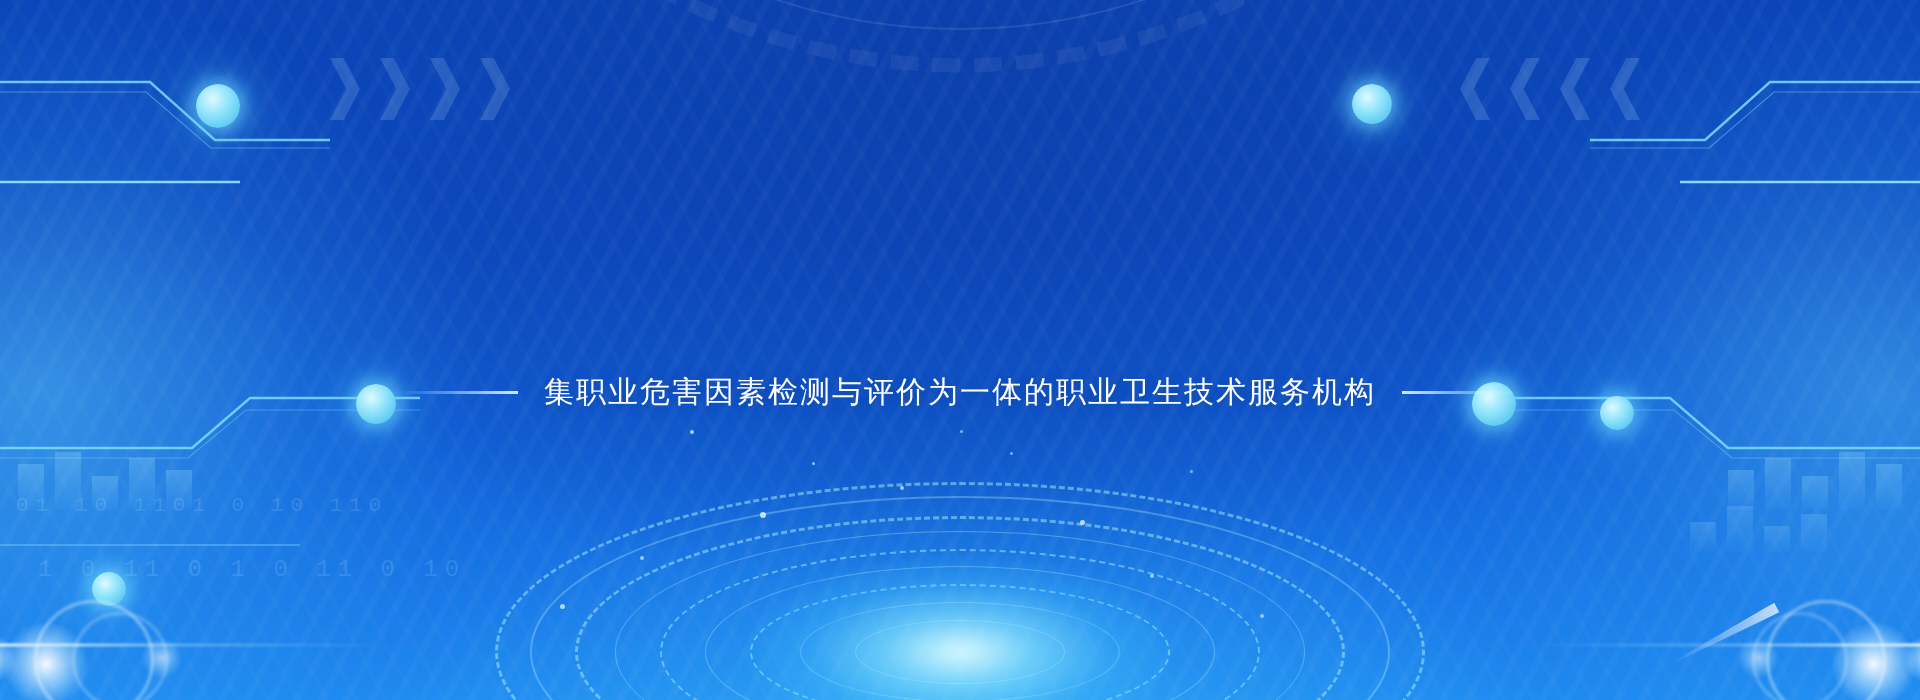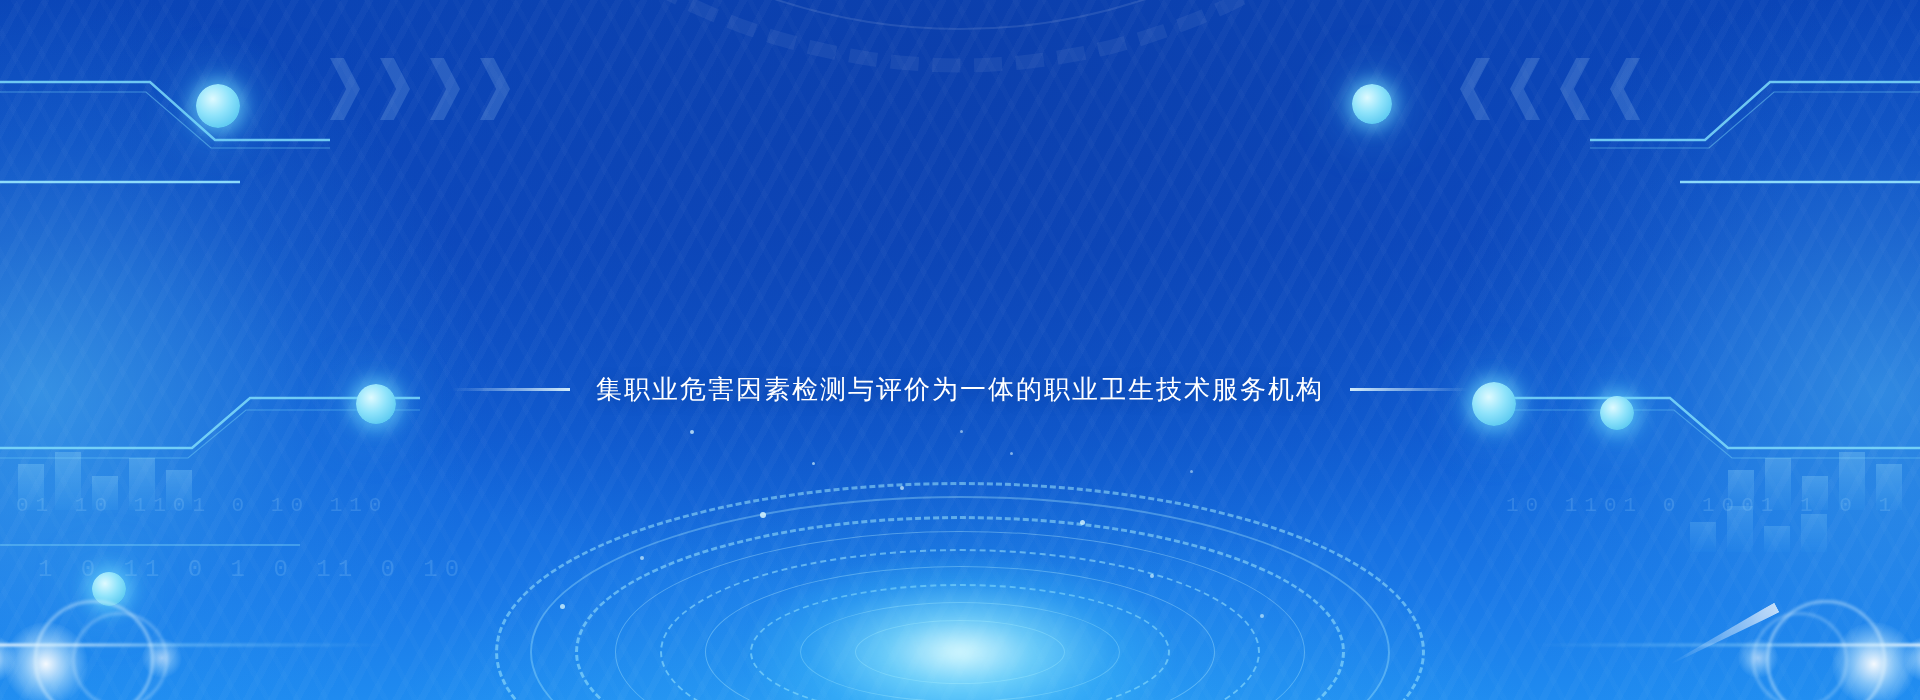--- a/index.html
+++ b/index.html
@@ -138,21 +138,21 @@
   }
 
   .subtitle-row{
     position:absolute;left:0;right:0;top:372px;
     display:flex;align-items:center;justify-content:center;gap:26px;
   }
   .rule{height:3px;width:118px;}
   .rule.l{background:linear-gradient(90deg,rgba(200,240,255,0),rgba(225,248,255,.92));}
   .rule.r{background:linear-gradient(90deg,rgba(225,248,255,.92),rgba(200,240,255,0));}
   .subtitle{
-    color:#ffffff;font-size:26px;letter-spacing:2px;white-space:nowrap;
+    color:#ffffff;font-size:30px;letter-spacing:2px;white-space:nowrap;
     text-shadow:0 2px 12px rgba(10,60,150,.55);
   }
 
   .tagline{
     position:absolute;left:0;right:0;top:472px;
     text-align:center;color:#ffffff;
     font-size:31px;letter-spacing:2px;white-space:nowrap;
     text-shadow:0 2px 14px rgba(10,60,150,.6);
   }
   .tagline .sep{
@@ -252,21 +252,20 @@
   </div>
   <div class="bars" style="left:1690px;top:506px;height:46px;opacity:.22;">
     <i style="height:30px;"></i>
       <i style="height:46px;"></i>
       <i style="height:26px;"></i>
       <i style="height:38px;"></i>
   </div>
 
   <div class="code" style="left:16px;top:494px;font-size:21px;">01  10  1101  0  10  110</div>
   <div class="code" style="left:38px;top:556px;font-size:24px;">1 0  11 0 1  0  11 0 10</div>
-  <div class="code" style="right:22px;top:494px;font-size:21px;">10 1101 0 1001 1 0 1</div>
 
   <div class="radar">
     <div class="ring dashed" style="width:930px;height:340px;"></div>
     <div class="ring" style="width:860px;height:312px;opacity:.55;"></div>
     <div class="ring dashed" style="width:770px;height:272px;"></div>
     <div class="ring thin" style="width:690px;height:242px;"></div>
     <div class="ring dashed" style="width:600px;height:206px;border-width:2px;"></div>
     <div class="ring thin" style="width:510px;height:172px;"></div>
     <div class="ring dashed" style="width:420px;height:136px;border-width:2px;"></div>
     <div class="ring thin" style="width:320px;height:100px;"></div>

